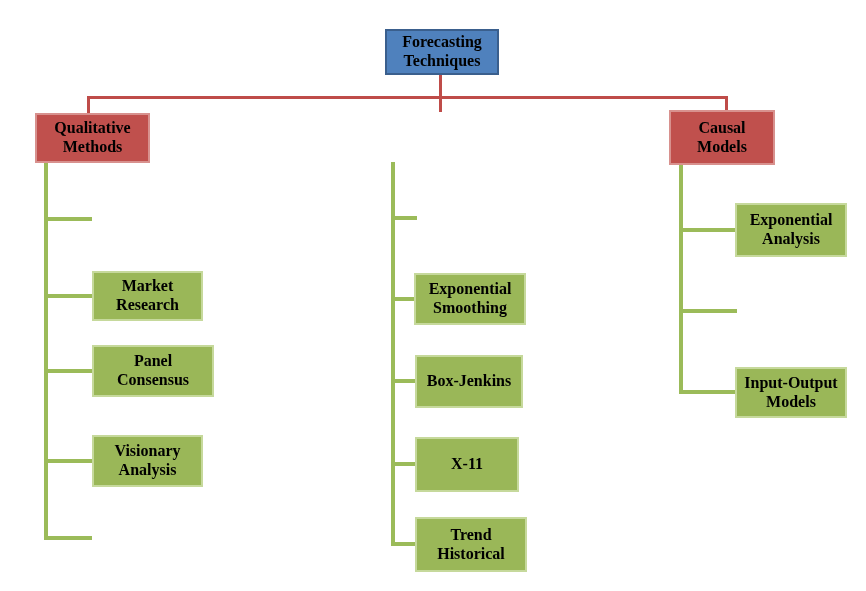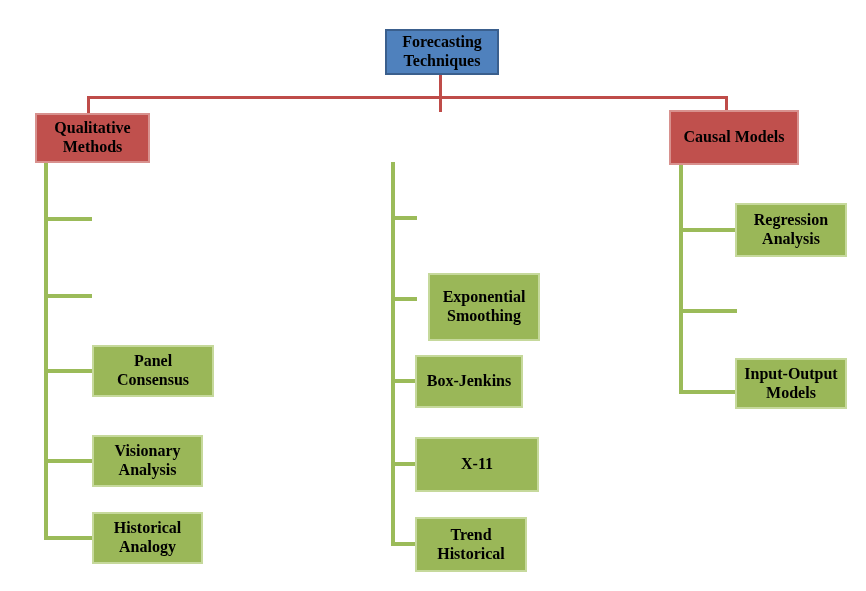--- a/index.html
+++ b/index.html
@@ -65,27 +65,27 @@
   <div class="line green" style="left:391px;top:542px;width:26px;height:4px"></div>
 
   <div class="line green" style="left:679px;top:164px;width:4px;height:230px"></div>
   <div class="line green" style="left:679px;top:228px;width:58px;height:4px"></div>
   <div class="line green" style="left:679px;top:309px;width:58px;height:4px"></div>
   <div class="line green" style="left:679px;top:390px;width:58px;height:4px"></div>
 
   <div class="node root" style="left:385px;top:29px;width:114px;height:46px">Forecasting Techniques</div>
 
   <div class="node branch" style="left:35px;top:113px;width:115px;height:50px">Qualitative Methods</div>
-  <div class="node branch" style="left:669px;top:110px;width:130px;height:55px">Causal Models</div>
+  <div class="node branch" style="left:669px;top:110px;width:106px;height:55px">Causal Models</div>
 
+  <div class="node leaf" style="left:92px;top:271px;width:111px;height:50px">Market Research</div>
   <div class="node leaf" style="left:92px;top:345px;width:122px;height:52px">Panel Consensus</div>
   <div class="node leaf" style="left:92px;top:435px;width:111px;height:52px">Visionary Analysis</div>
-  <div class="node leaf" style="left:92px;top:512px;width:111px;height:52px">Historical Analogy</div>
 
-  <div class="node leaf" style="left:428px;top:273px;width:112px;height:68px">Exponential Smoothing</div>
+  <div class="node leaf" style="left:414px;top:273px;width:112px;height:52px">Exponential Smoothing</div>
   <div class="node leaf" style="left:415px;top:355px;width:108px;height:53px">Box-Jenkins</div>
-  <div class="node leaf" style="left:415px;top:437px;width:124px;height:55px">X-11</div>
+  <div class="node leaf" style="left:415px;top:437px;width:104px;height:55px">X-11</div>
   <div class="node leaf" style="left:415px;top:517px;width:112px;height:55px">Trend Historical</div>
 
-  <div class="node leaf" style="left:735px;top:203px;width:112px;height:54px">Regression Analysis</div>
-  <div class="node leaf" style="left:735px;top:358px;width:112px;height:51px">Input-Output Models</div>
+  <div class="node leaf" style="left:735px;top:203px;width:112px;height:54px">Exponential Analysis</div>
+  <div class="node leaf" style="left:735px;top:367px;width:112px;height:51px">Input-Output Models</div>
 
 </div>
 
 </body></html>

